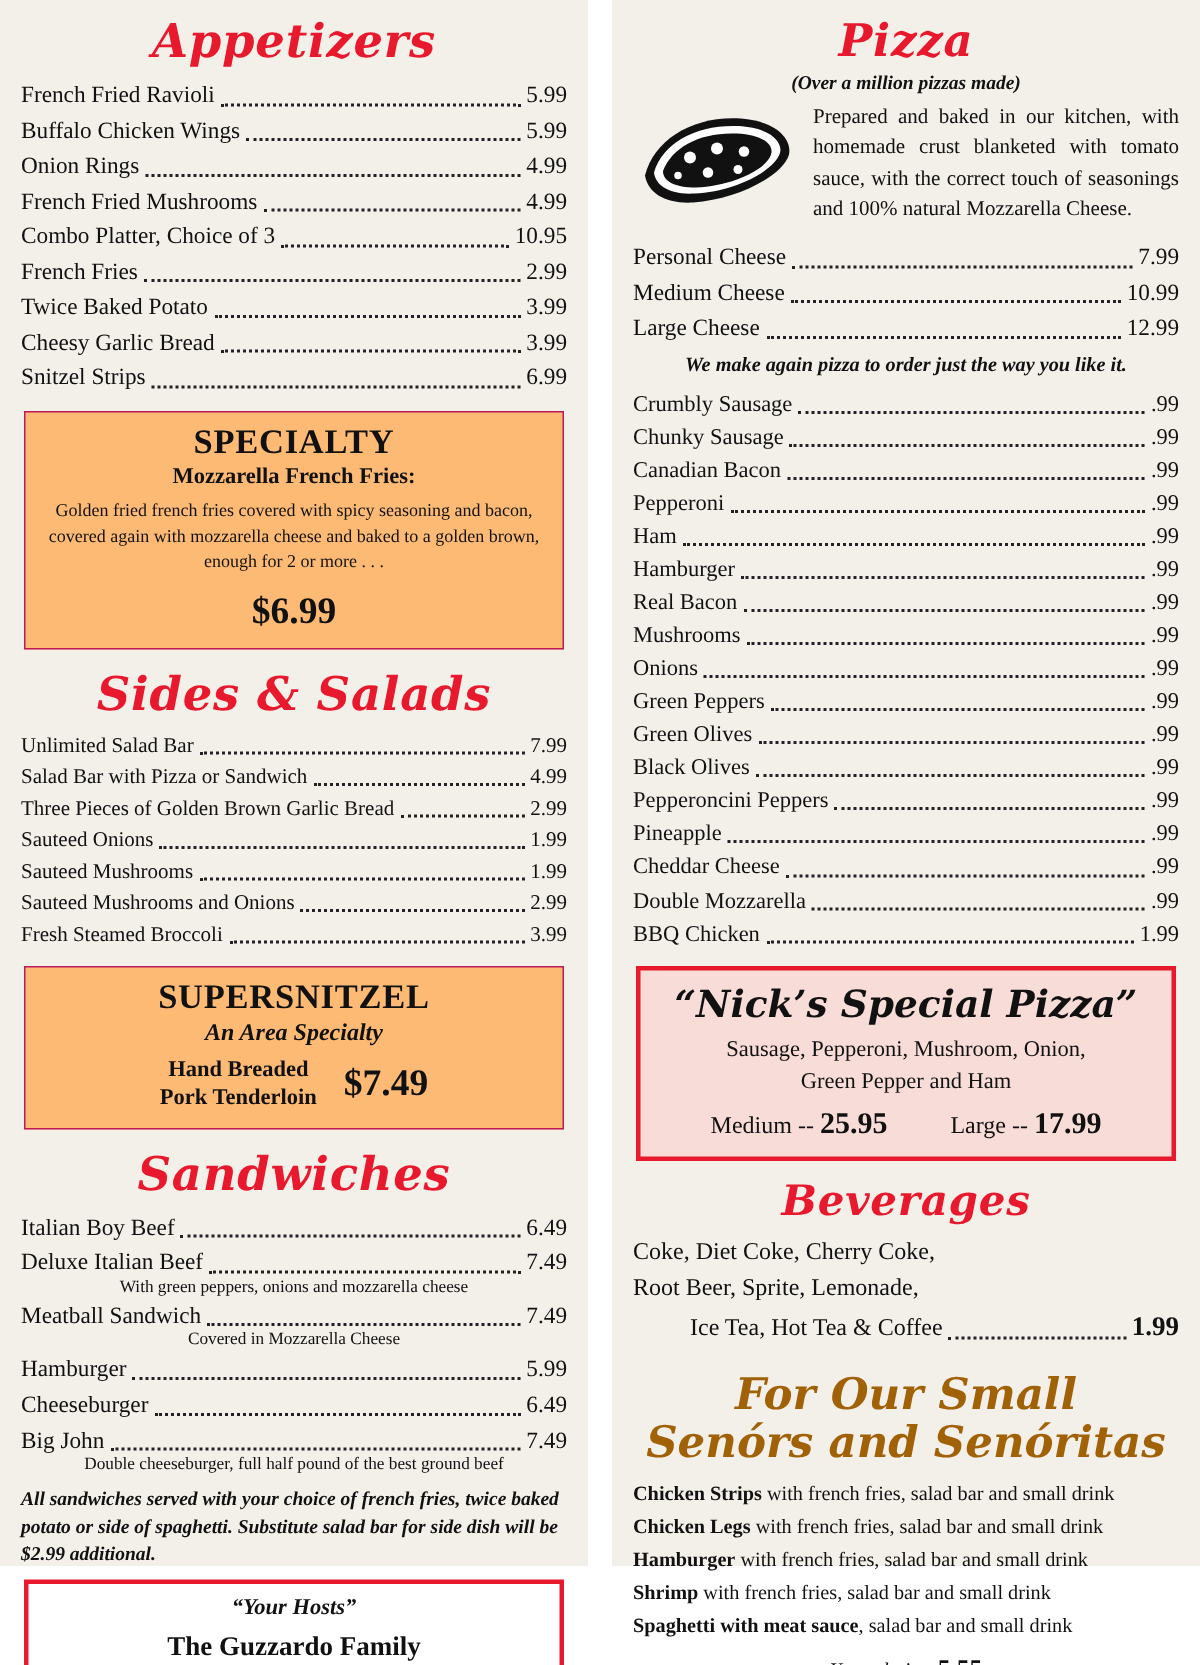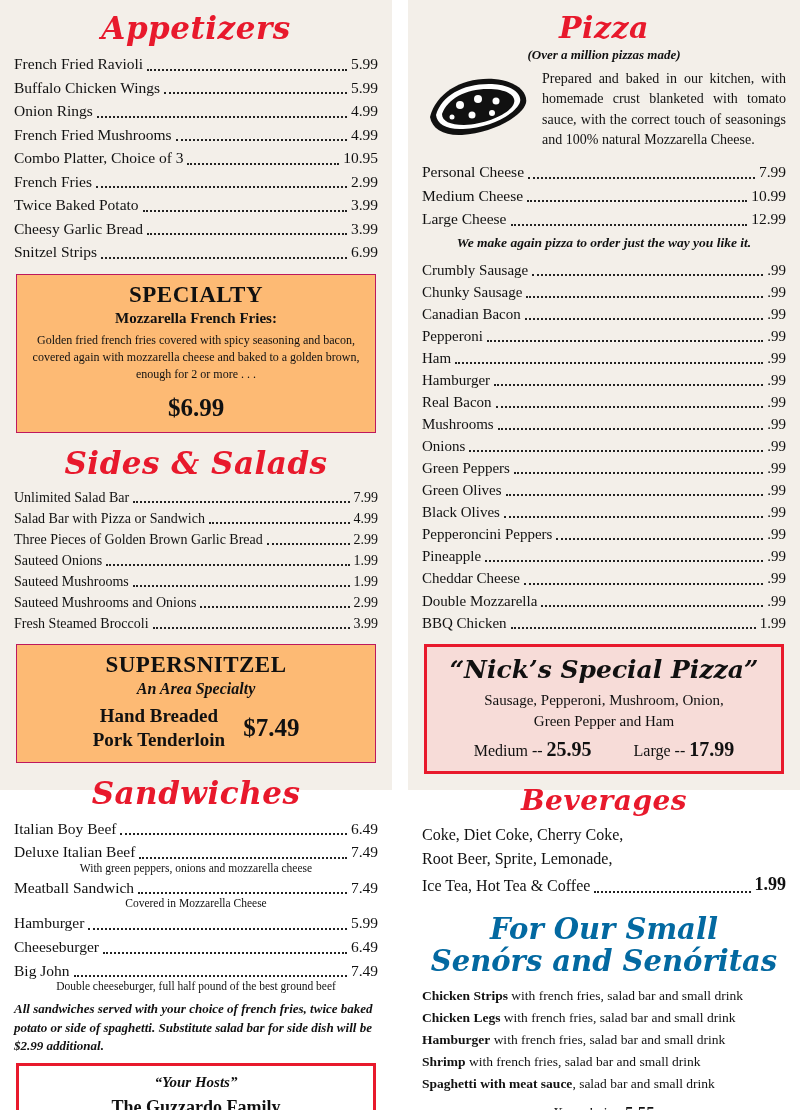--- a/index.html
+++ b/index.html
@@ -3,21 +3,21 @@
 <meta charset="utf-8">
 <style>
   html,body{margin:0;padding:0;}
   body{
     width:800px;height:1110px;
     background:#ffffff;
     font-family:"Liberation Serif", serif;
     color:#111;
     overflow:hidden;
   }
-  .page{position:relative;width:800px;height:790px;display:flex;}
+  .page{position:relative;width:800px;height:1044px;display:flex;}
   .col{
     position:relative;
     box-sizing:border-box;
     background:#f3efe9;
   }
   .col-left{width:392px;padding:6px 14px 0 14px;}
   .col-gap{width:16px;background:#ffffff;}
   .col-right{width:392px;padding:6px 14px 0 14px;}
 
   h2.section{
@@ -98,21 +98,21 @@
   .box .bprice{
     font-weight:700;
     font-size:25px;
     margin-top:2px;
   }
   .box .bitalic{font-style:italic;font-weight:700;font-size:16px;margin:2px 0 6px 0;}
 
   .snitzel-row{
     display:flex;align-items:center;justify-content:center;gap:18px;margin-top:2px;
   }
-  .snitzel-row .lbl{font-size:19px;font-weight:700;line-height:1.25;text-align:center;}
+  .snitzel-row .lbl{font-size:15px;font-weight:700;line-height:1.25;text-align:center;}
   .snitzel-row .amt{font-size:25px;font-weight:700;}
 
   .hosts-box{
     border:3px solid #e8192c;
     background:#ffffff;
     margin:8px 2px 10px 2px;
     padding:8px 10px 10px 10px;
     text-align:center;
   }
   .hosts-box .q{font-style:italic;font-weight:700;font-size:15px;margin-bottom:4px;}
@@ -142,26 +142,26 @@
   .nick-box .ntitle{
     font-family:"DejaVu Serif", serif;font-style:italic;font-weight:700;font-size:25px;margin-bottom:6px;
   }
   .nick-box .ning{font-size:15px;line-height:1.4;}
   .nick-box .nprice{margin-top:6px;font-size:16px;}
   .nick-box .nprice b{font-size:20px;}
   .nick-box .nprice .sp{display:inline-block;width:34px;}
 
   .bev-list{font-size:16px;line-height:1.5;}
   .bev-row{display:flex;align-items:flex-end;white-space:nowrap;}
-  .bev-row .nm{flex:0 0 auto;}
+  .bev-row .nm{flex:0 0 auto;margin-left:38px;}
   .bev-row .dots{flex:1 1 auto;border-bottom:2px dotted #222;margin:0 4px 5px 4px;height:0;}
   .bev-row .pr{flex:0 0 auto;font-weight:700;font-size:18px;}
 
   h2.kids{
-    font-family:"DejaVu Serif", serif;font-style:italic;font-weight:700;color:#0369a1;
+    font-family:"DejaVu Serif", serif;font-style:italic;font-weight:700;color:#a16207;
     text-align:center;font-size:29px;line-height:1.1;margin:16px 0 8px 0;
   }
   .kid-list{font-size:13.5px;line-height:1.62;}
   .kid-list b{font-weight:700;}
   .your-choice{
     text-align:center;margin-top:8px;font-style:italic;font-size:14px;
   }
   .your-choice b{font-style:normal;font-weight:700;font-size:17px;margin-left:6px;}
 </style>
 </head>

